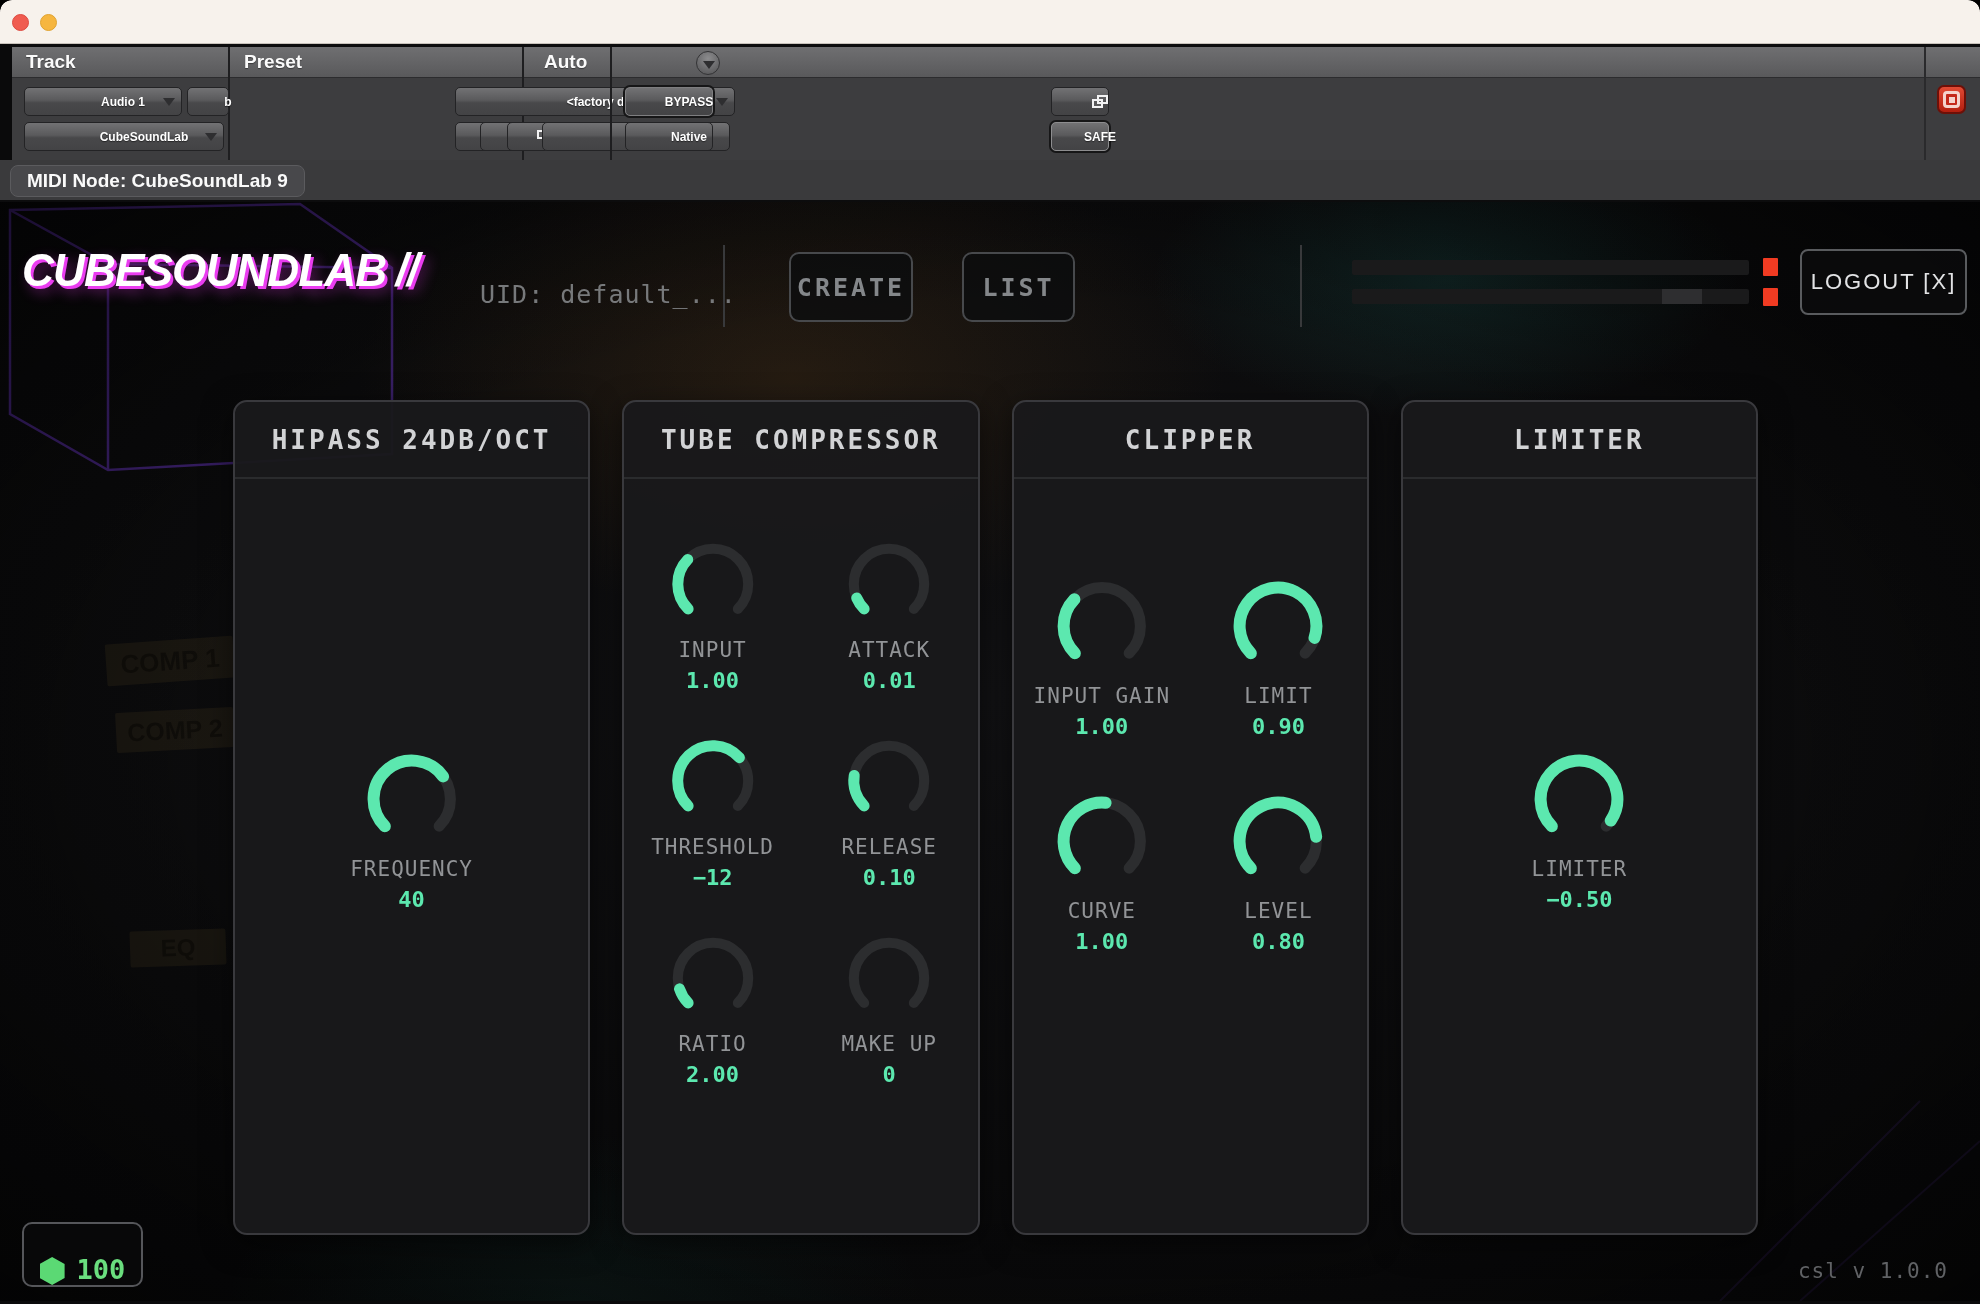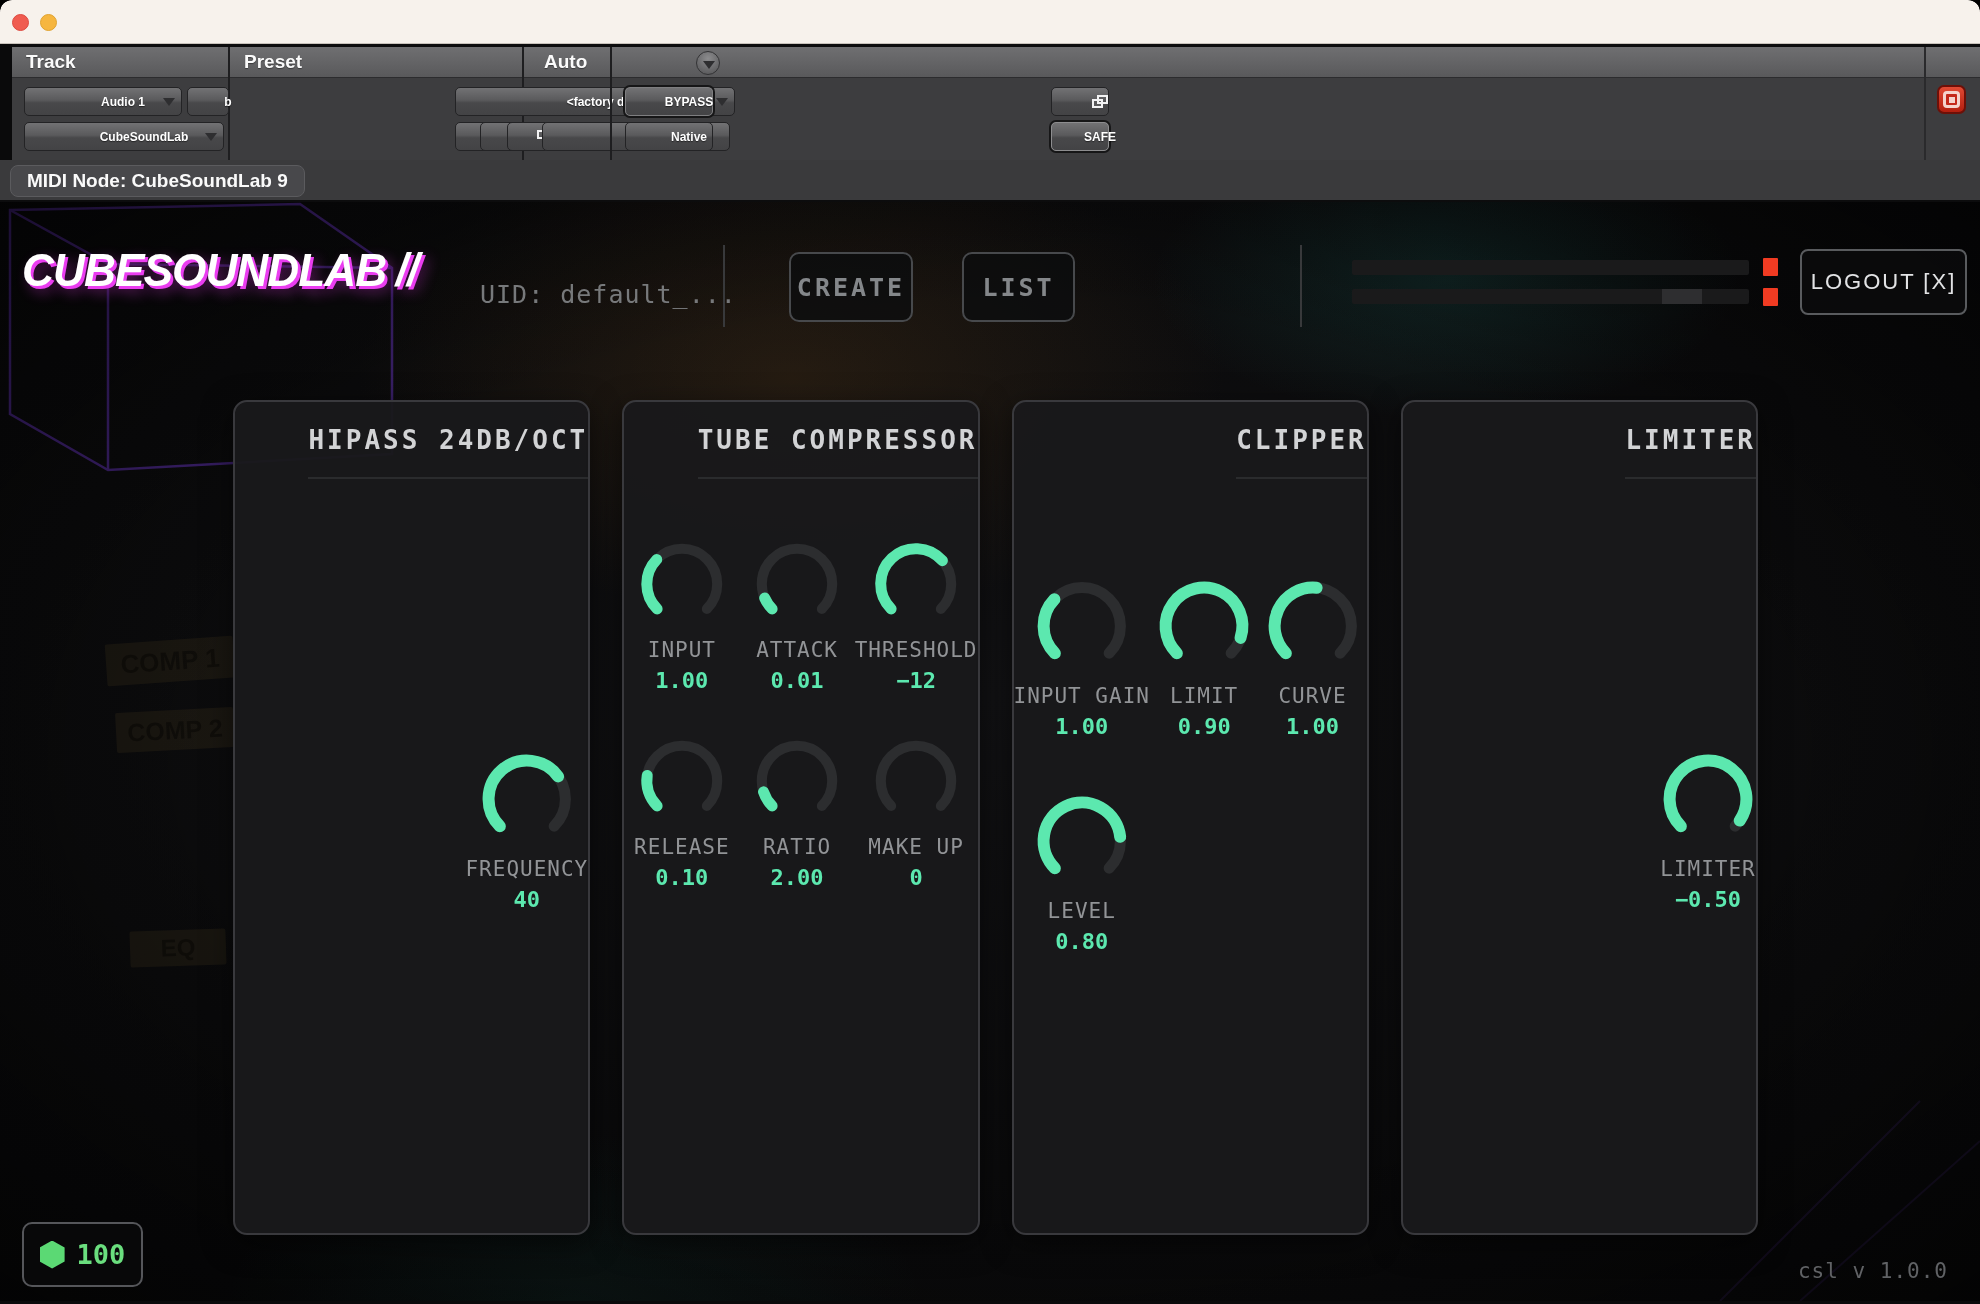--- a/index.html
+++ b/index.html
@@ -111,39 +111,39 @@
   .clip-top { top:56px; } .clip-bottom { top:86px; }
   .logout-btn { position:absolute; left:1800px; top:47px; width:167px; height:66px; border-radius:8px;
                 border:2px solid #595b5e; background:rgba(14,14,15,.6); color:#e2e3e5;
                 font-family:Liberation Sans, sans-serif; font-size:22px; letter-spacing:2px;
                 display:flex; align-items:center; justify-content:center; cursor:pointer; }
 
   
   .panels { position:absolute; left:233px; top:198px; width:1525px; height:835px;
             display:flex; gap:32px; }
   .panel { flex:1; background:rgba(25,25,27,.96); border:2px solid #39393d; border-radius:14px;
-           display:flex; flex-direction:column; box-shadow:0 8px 30px rgba(0,0,0,.5);align-items:flex-end; }
+           display:flex; flex-direction:column; box-shadow:0 8px 30px rgba(0,0,0,.5); }
   .panel-header { height:77px; display:flex; align-items:center; justify-content:center;
                   border-bottom:2px solid #2a2b2d; }
   .panel-title { color:#d2d3d5; font-size:26px; font-weight:bold; letter-spacing:3px; }
   .panel-body { flex:1; display:flex; flex-direction:column; align-items:center; }
-  .grid2 { display:grid; grid-template-columns:1fr 1fr 1fr; width:100%; justify-items:center; }
+  .grid2 { display:grid; grid-template-columns:1fr 1fr; width:100%; justify-items:center; }
   .p2 .grid2 { padding-top:61px; row-gap:44px; }
   .p3 .grid2 { padding-top:99px; row-gap:54px; }
   .single-knob { padding-top:272px; }
   .knob-unit { display:flex; flex-direction:column; align-items:center; }
   .knob { width:96px; height:96px; }
   .p2 .knob { width:88px; height:88px; }
   .knob svg { width:100%; height:100%; display:block; }
   .knob-label { margin-top:10px; color:#929497; font-size:21px; letter-spacing:1px; white-space:nowrap; }
   .knob-value { margin-top:6px; color:#5ce8af; font-size:22px; font-weight:bold; }
 
   
   .badge { position:absolute; left:22px; top:1020px; width:121px; height:65px; border-radius:10px;
-           border:2px solid #55565a; background:rgba(10,10,11,.7); display:flex; align-items:center;
+           border:2px solid #55565a; background:rgba(10,10,11,.7); display:flex; align-items:flex-end;
            justify-content:center; gap:12px; }
   .hex { width:25px; height:28px; background:#5bd974;
          clip-path:polygon(50% 0%,100% 25%,100% 75%,50% 100%,0% 75%,0% 25%); }
   .badge-num { color:#6ade7e; font-size:27px; font-weight:bold; }
   .version { position:absolute; right:32px; bottom:18px; color:#606265; font-size:21px; letter-spacing:1px; }
 </style>
 </head>
 <body>
 
 <div class="window">

